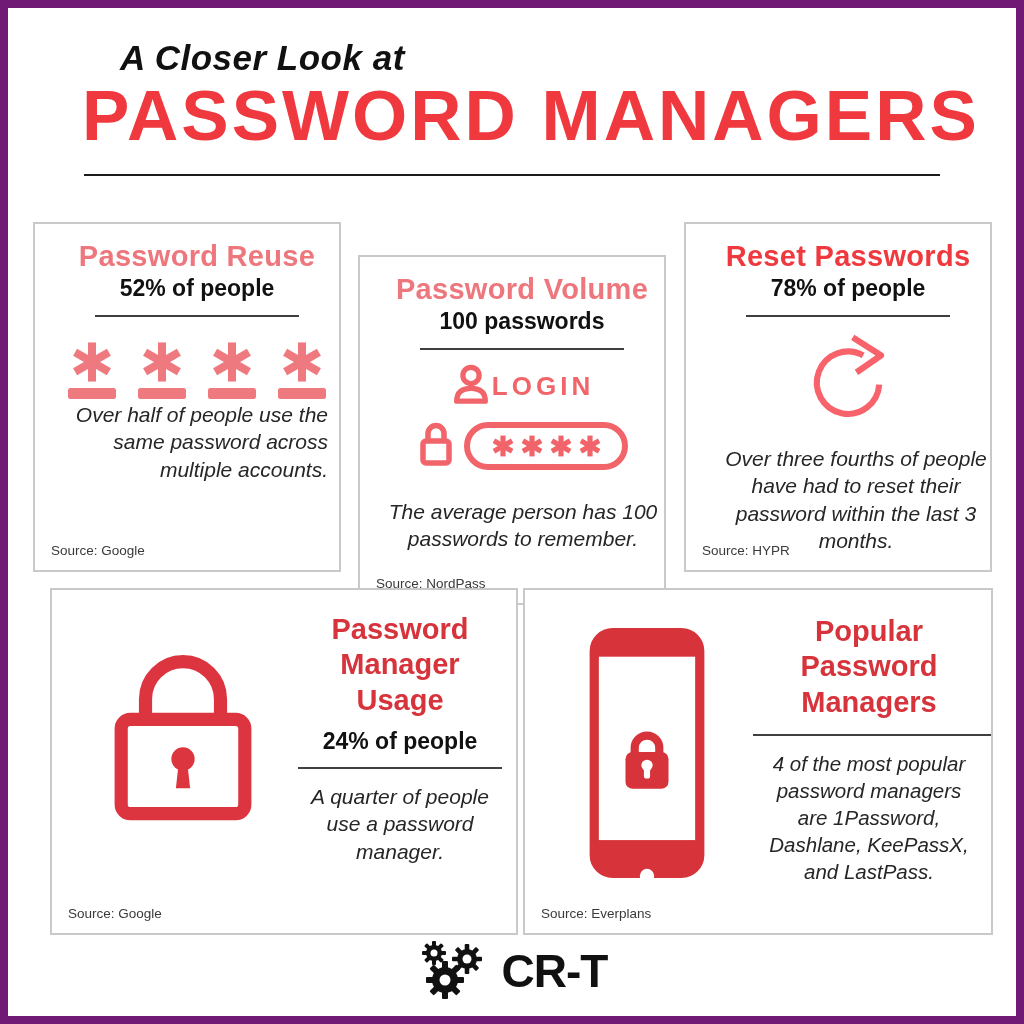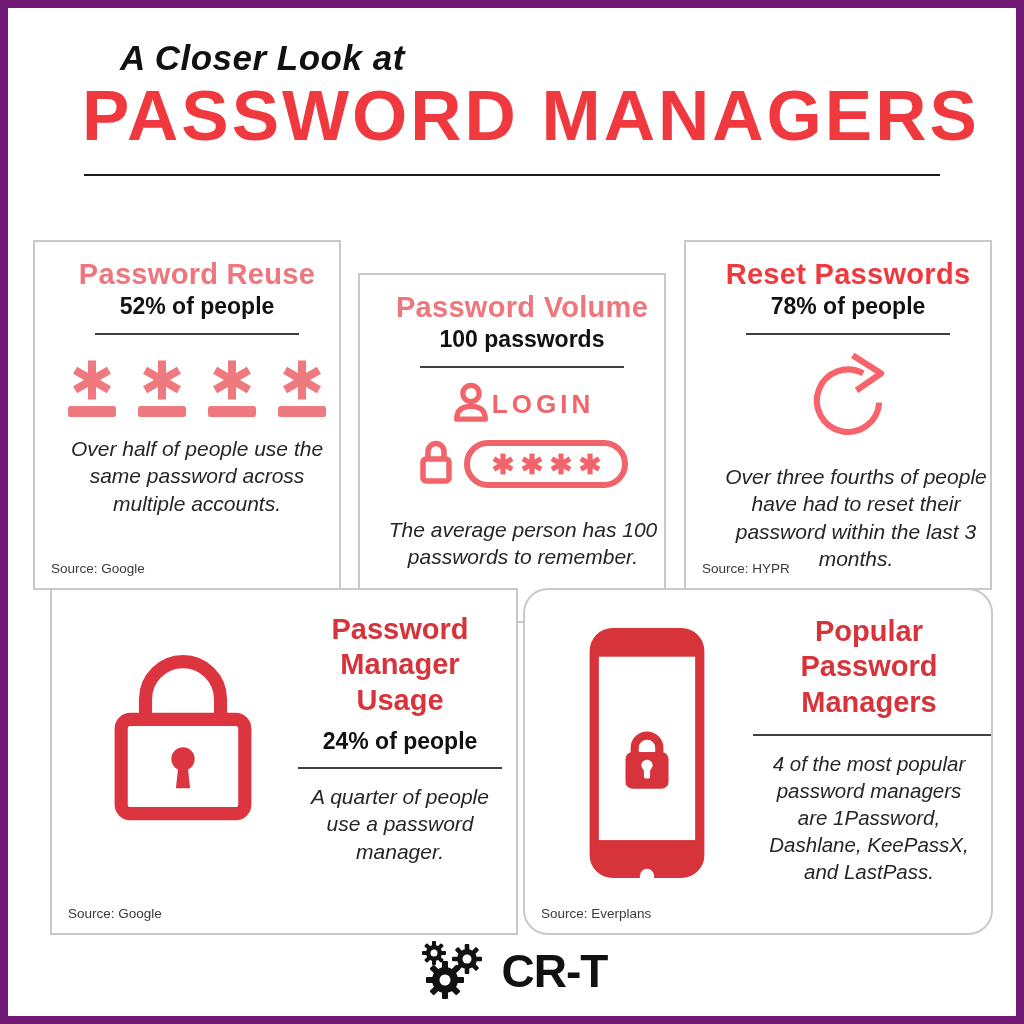--- a/index.html
+++ b/index.html
@@ -19,40 +19,40 @@
     font-size:71px; font-weight:bold; color:#f0393f;
     letter-spacing:3px; line-height:1; white-space:nowrap;
   }
   .title-rule {
     position:absolute; left:76px; top:166px; width:856px; height:2px; background:#1b1b1b;
   }
   
   .card {
     position:absolute; background:#fff; border:2px solid #c9c9c9;
   }
-  .top-card { top:232px; width:308px; height:350px; text-align:center;padding-left:20px; }
+  .top-card { top:214px; width:308px; height:350px; text-align:center;padding-left:20px; }
   .tc1 { left:25px; }
   .tc2 { left:350px;margin-top:33px; }
   .tc3 { left:676px; }
   .bottom-card { top:580px; height:347px; }
   .bc4 { left:25px; width:468px;margin-left:17px; }
-  .bc5 { left:515px; width:470px;border-radius:25px; }
+  .bc5 { left:515px; width:470px; }
 
   .card-title { margin-top:16px; font-size:29px; font-weight:bold; letter-spacing:0.3px; }
   .salmon { color:#ee767d; }
   .bright-red { color:#f0393f; }
   .crimson { color:#d6333b; }
   .card-stat { margin-top:2px; font-size:23px; font-weight:bold; color:#111; }
   .divider { width:204px; height:2px; background:#3f3f3f; margin:13px auto 0; }
 
   .card-body {
     font-style:italic; color:#262626; font-size:21px; line-height:1.3;
     margin-left:auto; margin-right:auto;
   }
-  .body1 { margin-top:18px; width:262px; }
+  .body1 { margin-top:2px; width:262px;text-align:right; }
   .body2 { margin-top:26px; width:286px; }
   .body3 { margin-top:10px; width:300px; }
   .source {
     position:absolute; left:16px; bottom:12px;
     font-size:13.5px; color:#3a3a3a; font-style:normal;
   }
 
   
   .ast-row { display:flex; justify-content:center; gap:22px; margin-top:22px; }
   .ast-col { display:flex; flex-direction:column; align-items:center; gap:3px; }

